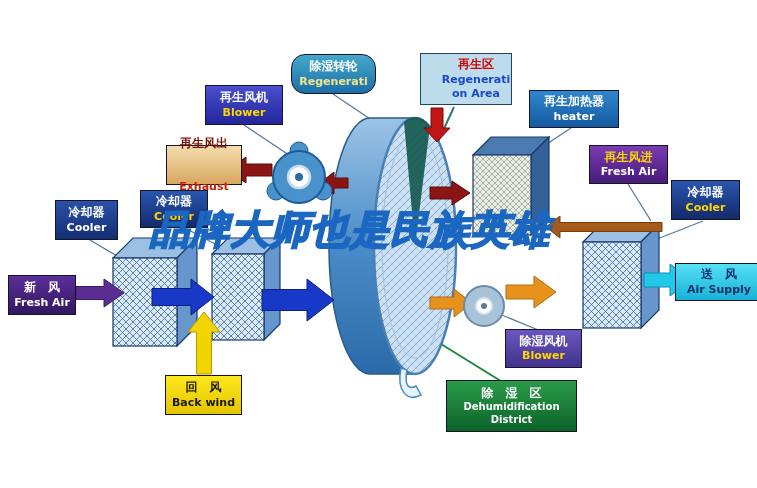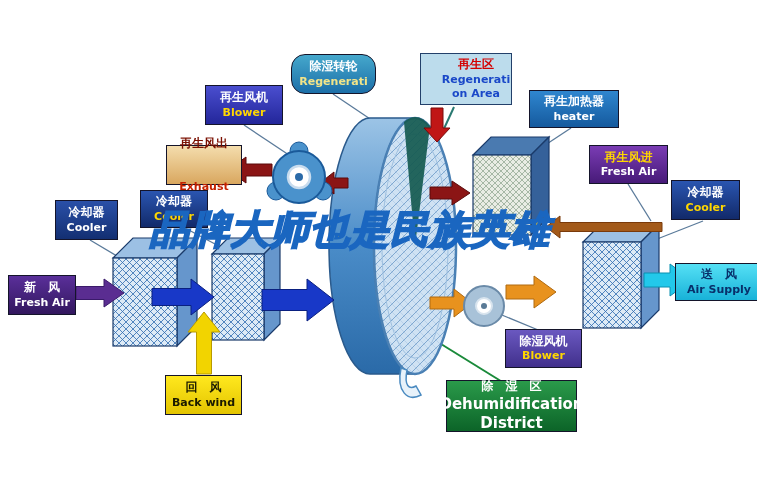--- a/index.html
+++ b/index.html
@@ -30,21 +30,21 @@
   #lb-regen-fresh .zh{color:#ffd700;}
   #lb-regen-fresh .en{color:#fff;}
   #lb-cooler-right{left:671px;top:180px;width:69px;height:40px;background:linear-gradient(180deg,#2a55b0,#122a6a);color:#fff;}
   #lb-cooler-right .en{color:#ffd700;}
   #lb-fresh-air{left:8px;top:275px;width:68px;height:40px;background:linear-gradient(180deg,#5a2f9a,#32175e);color:#fff;}
   #lb-air-supply{left:675px;top:263px;width:88px;height:38px;background:linear-gradient(180deg,#55e0f5,#18b2d8);color:#08306a;}
   #lb-back-wind{left:165px;top:375px;width:77px;height:40px;background:linear-gradient(180deg,#ffe81e,#e3c400);color:#1a1a00;}
   #lb-dehumid-blower{left:505px;top:329px;width:77px;height:39px;background:linear-gradient(180deg,#6a58c0,#41308c);color:#fff;}
   #lb-dehumid-blower .en{color:#ffd700;}
   #lb-dehumid-area{left:446px;top:380px;width:131px;height:52px;background:linear-gradient(180deg,#2a9a4a,#0c6428);color:#fff;}
-  #lb-dehumid-area .en{font-size:15px;}
+  #lb-dehumid-area .en{font-size:10px;}
 
   #watermark{position:absolute;left:150px;top:203px;z-index:40;font-size:39px;font-weight:bold;
              font-style:italic;color:#fdc514;-webkit-text-stroke:2px #1a66c0;letter-spacing:1px;
              white-space:nowrap;}
 </style>
 </head>
 <body>
 
 <div id="stage">
 

